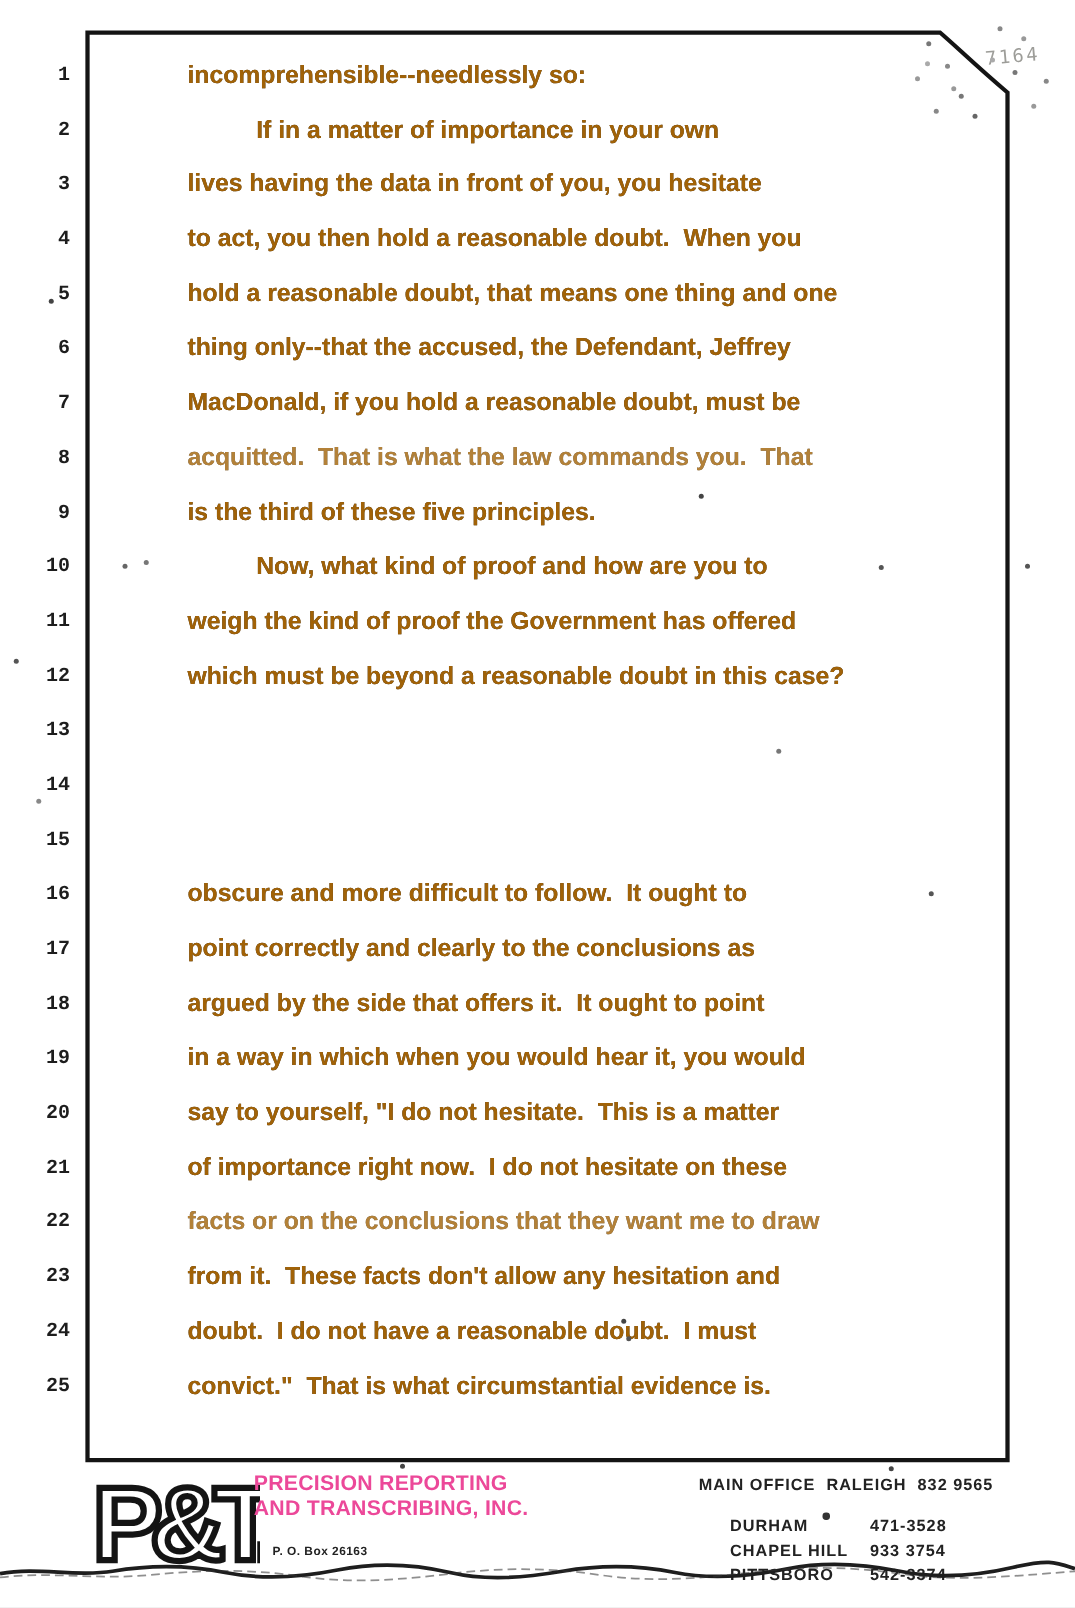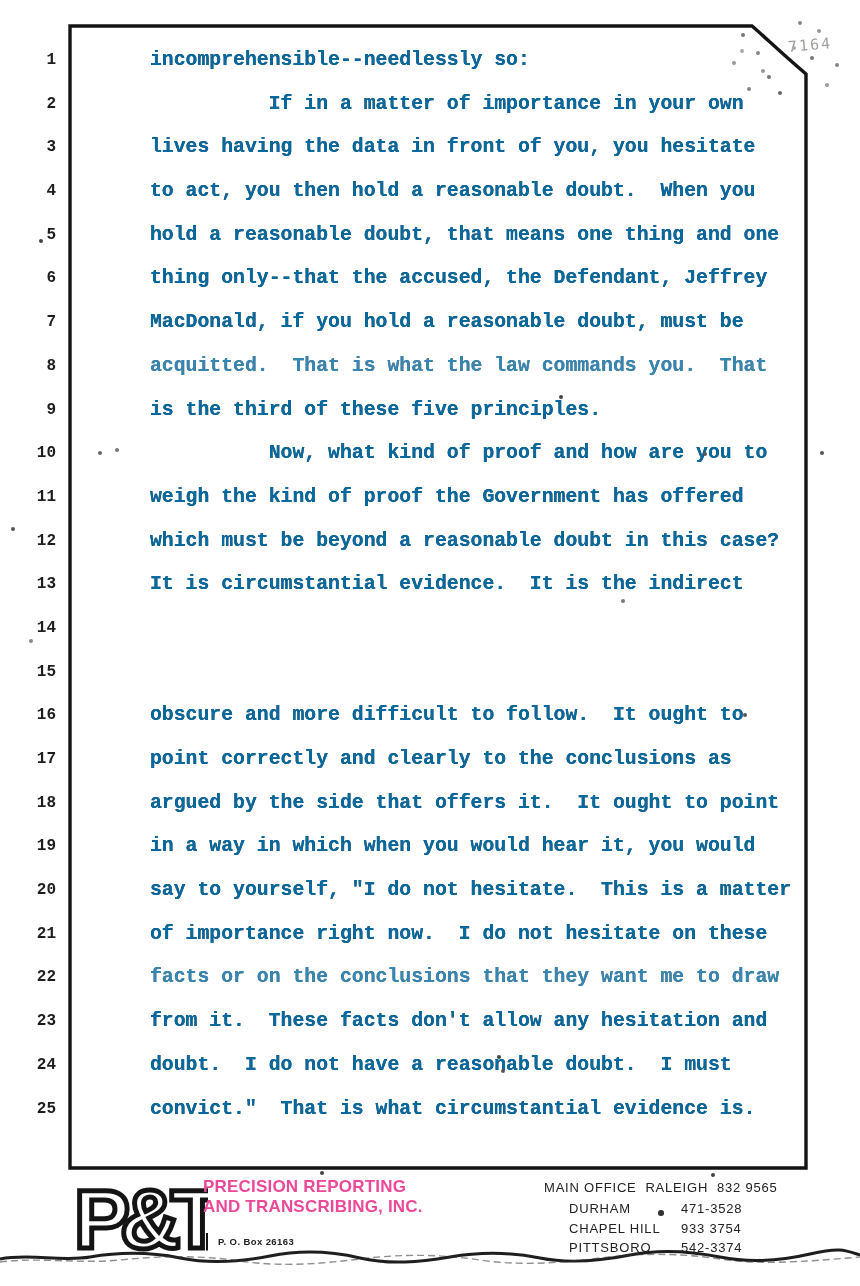--- a/index.html
+++ b/index.html
@@ -17,23 +17,23 @@
   
   .lines{position:absolute;top:39px;left:0;width:860px;}
   .line{display:flex;height:43.7px;line-height:43.7px;}
   .num{
     width:56px;text-align:right;
     font-family:"Liberation Mono","DejaVu Sans Mono",monospace;
     font-weight:700;font-size:16px;color:#1d1d1d;
   }
   .txt{
     margin-left:94px;
-    font-family:Liberation Mono, monospace;
+    font-family:Liberation Sans, sans-serif;
     font-weight:700;font-size:19.8px;
-    white-space:pre;color:#0369a1;
+    white-space:pre;color:#a16207;
     text-shadow:0 0 .4px #333;
   }
   
   .line:nth-child(8) .txt,.line:nth-child(22) .txt{opacity:.8;}
   .line:nth-child(15) .txt{opacity:.88;}
 
   .page-number{
     position:absolute;left:788px;top:36px;
     font-family:"DejaVu Sans Mono",monospace;
     font-size:15px;letter-spacing:2px;color:#8d8d88;
@@ -47,25 +47,25 @@
   .company{
     position:absolute;left:203px;top:9px;
     font-size:17px;font-weight:700;letter-spacing:.2px;
     line-height:19.5px;color:#ec4899;
   }
   .pobox{
     position:absolute;left:218px;top:68px;
     font-size:9.5px;font-weight:700;color:#222;letter-spacing:.4px;
   }
   .contacts{
-    position:absolute;left:544px;top:12px;
-    font-size:13px;font-weight:400;letter-spacing:.8px;color:#222;
+    position:absolute;left:559px;top:12px;
+    font-size:13px;font-weight:700;letter-spacing:.8px;color:#222;
   }
   .contact-main{white-space:pre;}
-  .contact-rows{margin-top:4px;margin-left:25px;}
+  .contact-rows{margin-top:16px;margin-left:25px;}
   .contact-row{display:flex;height:19.5px;line-height:19.5px;}
   .contact-city{width:112px;}
   .contact-phone{}
 
   
   .speckles{
     position:absolute;left:0;top:0;width:2px;height:2px;border-radius:50%;
     background:transparent;
     box-shadow:
       742px 34px 0 1px #777, 757px 52px 0 1px #888, 768px 76px 0 1px #777,
@@ -138,21 +138,20 @@
       <div class="line">
         <span class="num">11</span>
         <span class="txt">weigh the kind of proof the Government has offered</span>
       </div>
       <div class="line">
         <span class="num">12</span>
         <span class="txt">which must be beyond a reasonable doubt in this case?</span>
       </div>
       <div class="line">
         <span class="num">13</span>
-        <span class="txt">It is circumstantial evidence.  It is the indirect</span>
       </div>
       <div class="line">
         <span class="num">14</span>
       </div>
       <div class="line">
         <span class="num">15</span>
       </div>
       <div class="line">
         <span class="num">16</span>
         <span class="txt">obscure and more difficult to follow.  It ought to</span>

